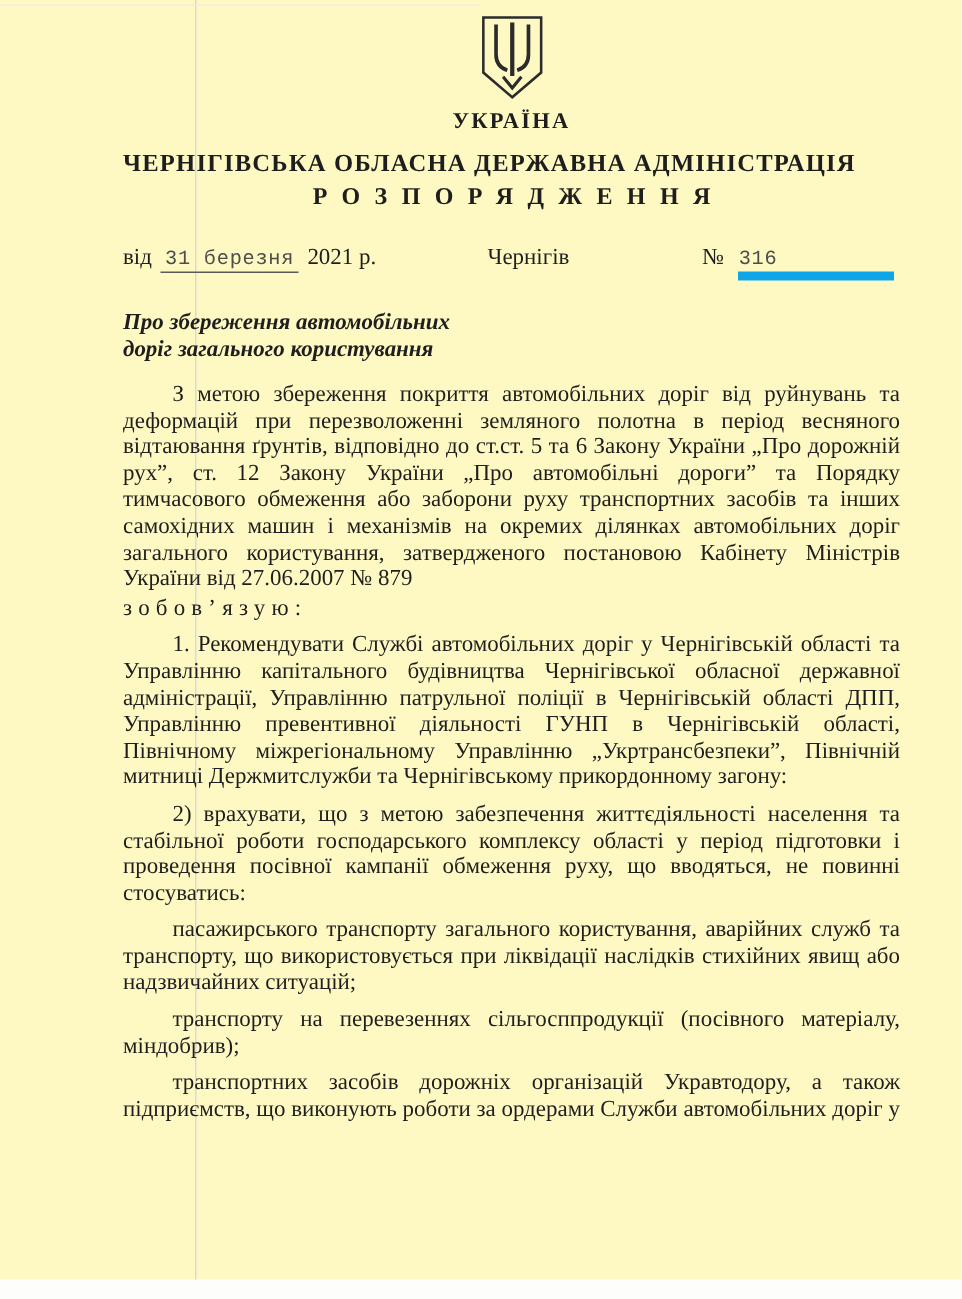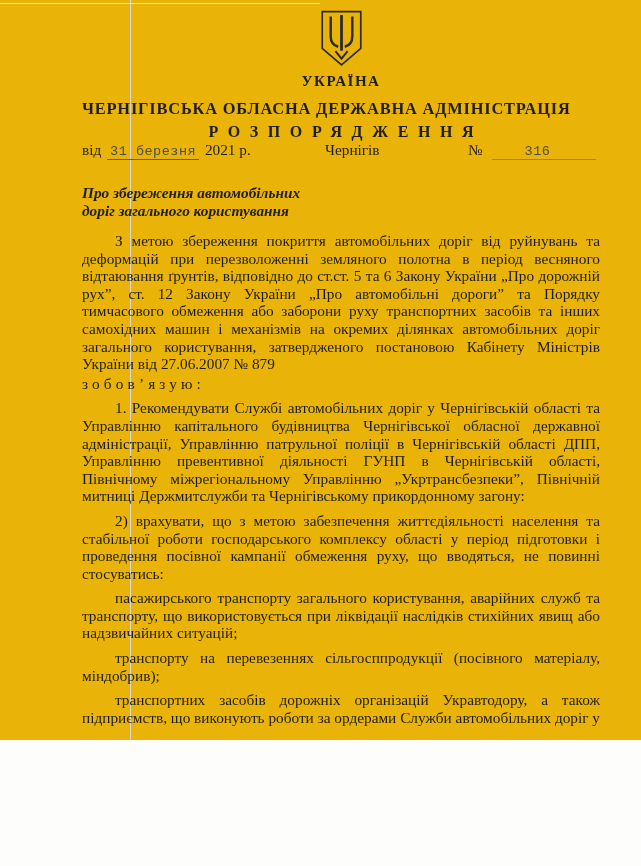--- a/index.html
+++ b/index.html
@@ -6,22 +6,22 @@
     margin: 0;
     padding: 0;
     width: 641px;
     height: 866px;
     background: #fdfdfc;
     overflow: hidden;
   }
   .page {
     position: relative;
     width: 641px;
-    height: 740px;
-    background: #eab308;
+    height: 853px;
+    background: #fef9c3;
     font-family: "Liberation Serif", serif;
     color: #1e1e1e;
     overflow: hidden;
   }
   
   .scan-vline {
     position: absolute;
     left: 130px; top: 0;
     width: 1px; height: 866px;
     background: #d9d9d7;
@@ -64,20 +64,21 @@
   .doctype {
     margin-top: 4px;
     text-align: center;
     font-weight: bold;
     font-size: 16px;
     letter-spacing: 0.60em;
     padding-left: 0.60em;
   }
   .meta-row {
     position: relative;
+    margin-top: 22px;
     height: 23px;
     font-size: 15.3px;
   }
   .meta-left { position: absolute; left: 0; top: 0; white-space: nowrap; }
   .meta-city { position: absolute; left: 243px; top: 0; }
   .meta-number { position: absolute; left: 386px; top: 0; white-space: nowrap; }
   .typewriter {
     font-family: "Liberation Mono", monospace;
     font-size: 13.5px;
     color: #4d4d4d;
@@ -86,22 +87,22 @@
   .date-underline {
     display: inline-block;
     width: 92px;
     border-bottom: 1px solid #5a5a5a;
     text-align: center;
     margin: 0 2px;
   }
   .num-underline {
     display: inline-block;
     width: 104px;
-    border-bottom: 1px solid #0ea5e9;
-    text-align: center;
+    border-bottom: 6px solid #0ea5e9;
+    text-align: left;
     padding-right: 14px;
     box-sizing: border-box;
     margin-left: 6px;
   }
   .subject {
     margin-top: 20px;
     font-weight: bold;
     font-style: italic;
     font-size: 15.3px;
     line-height: 17.5px;

